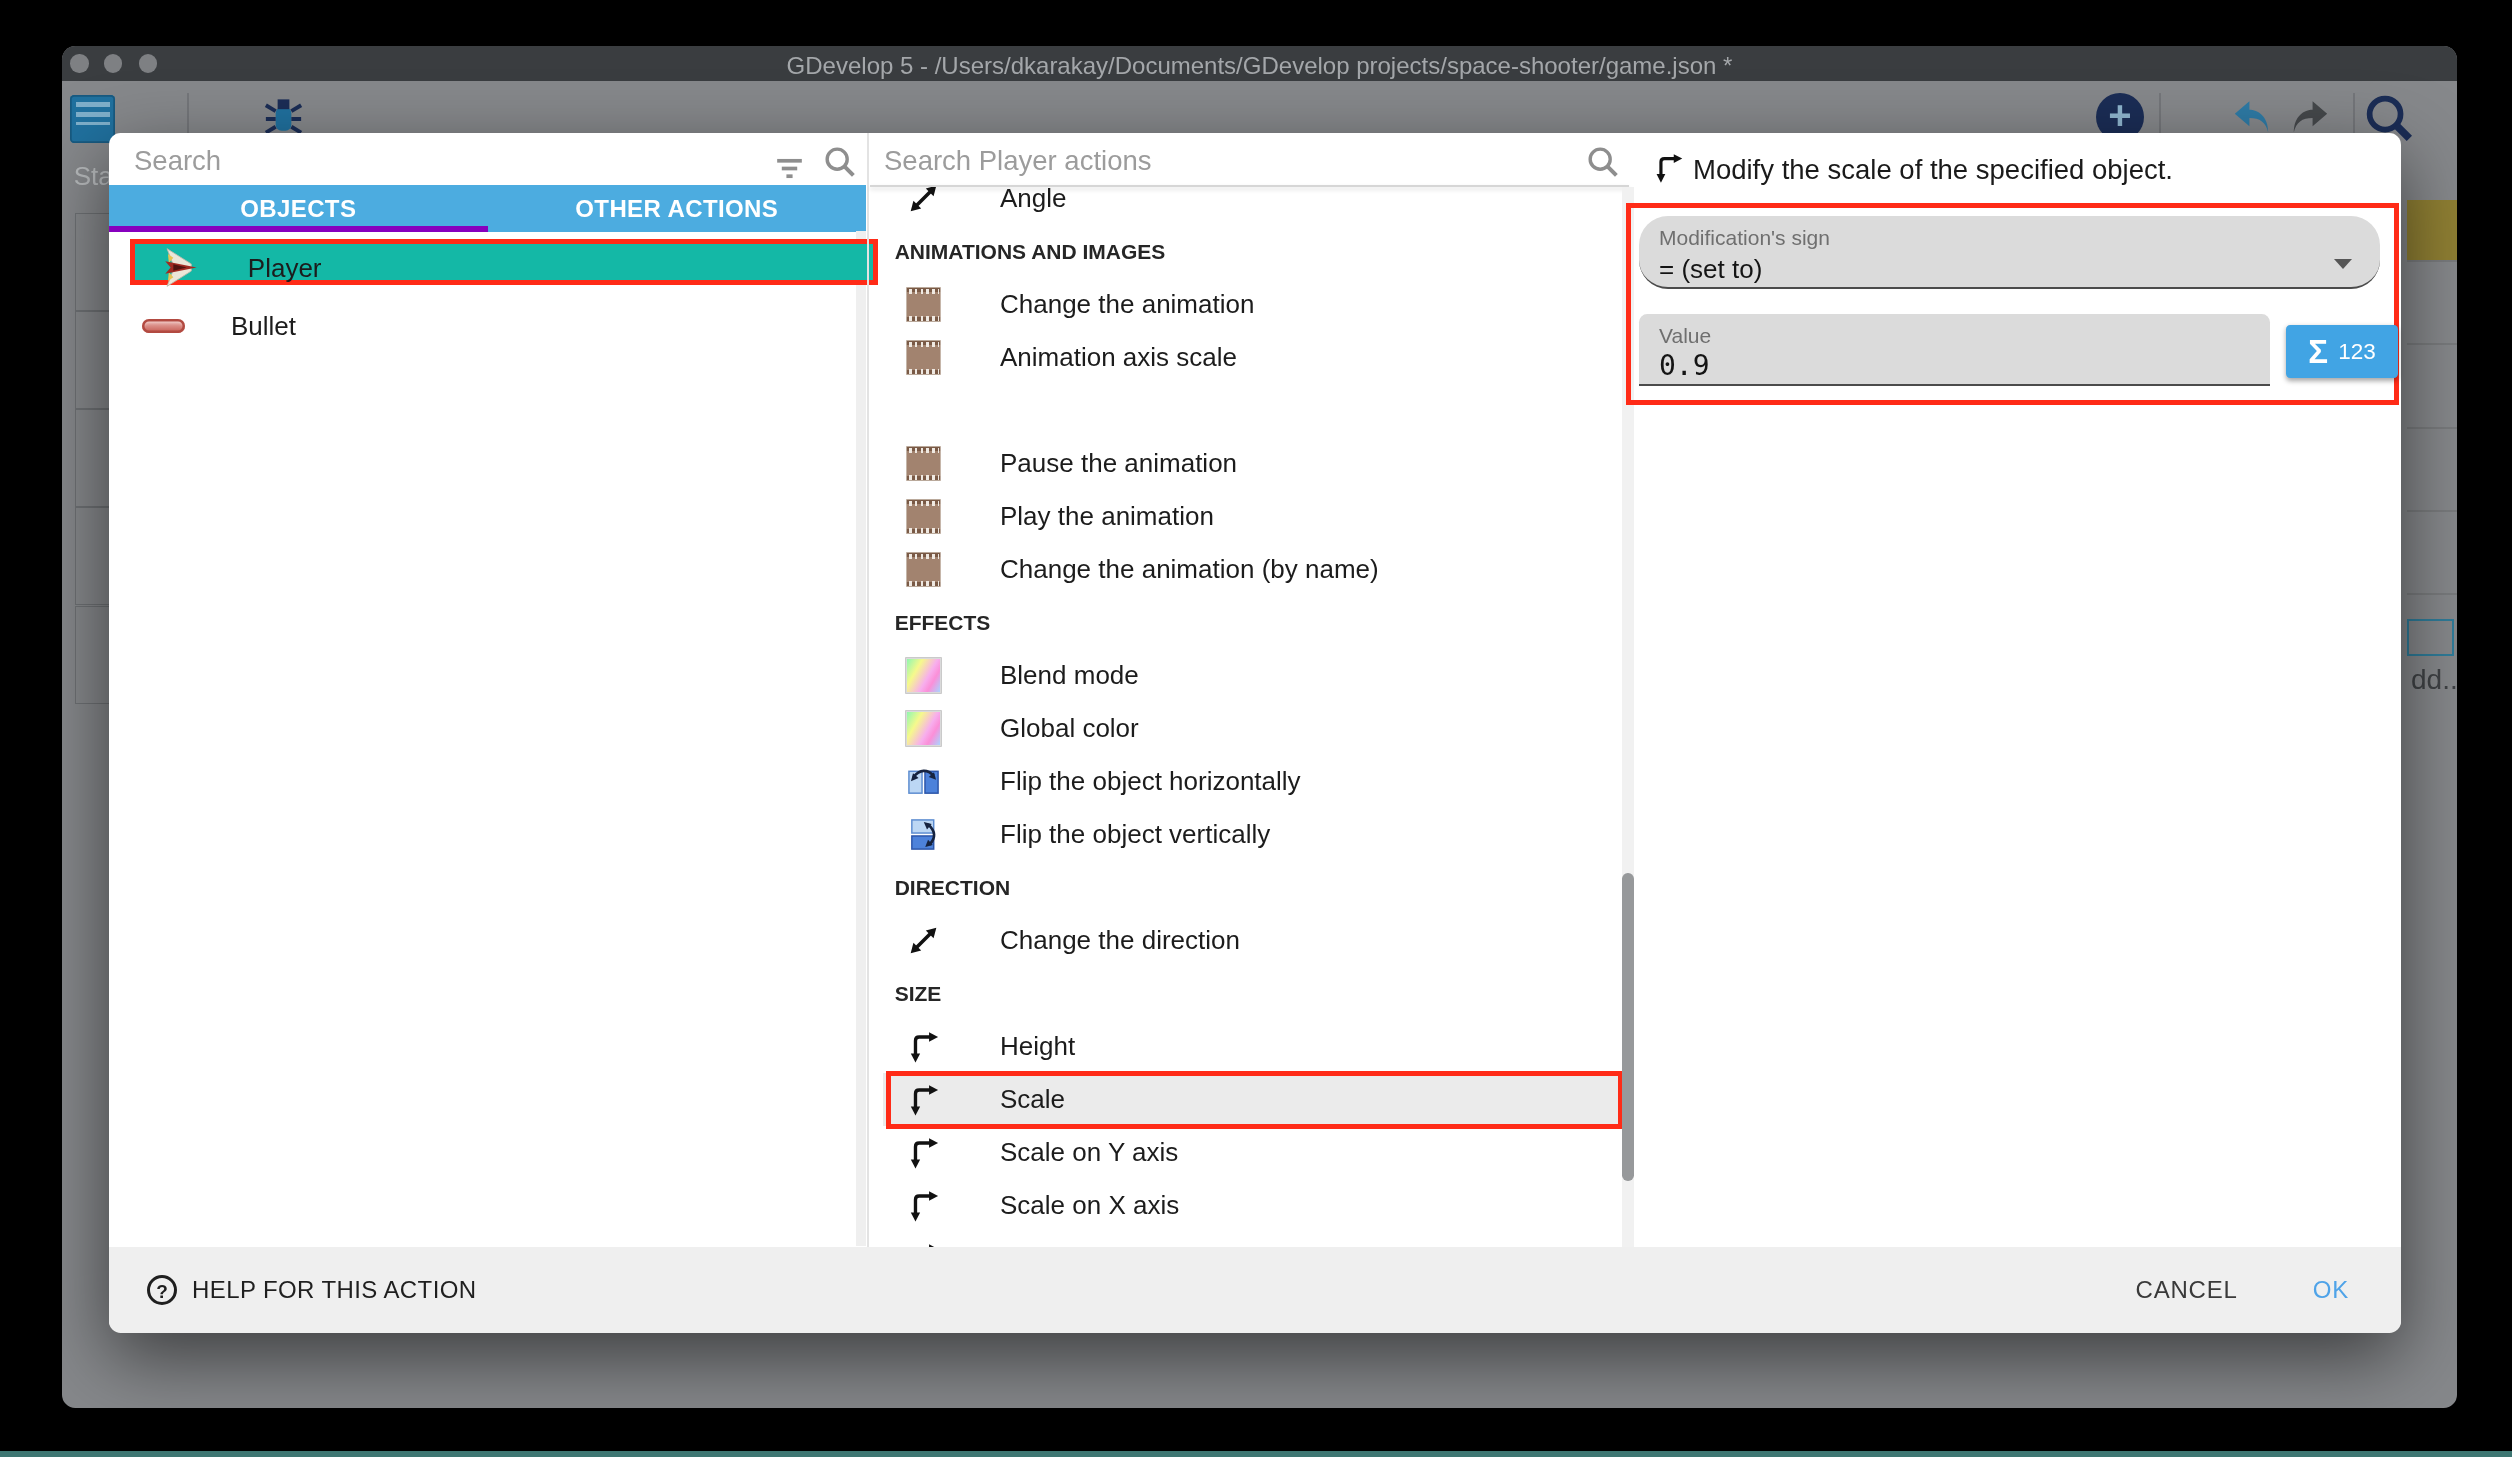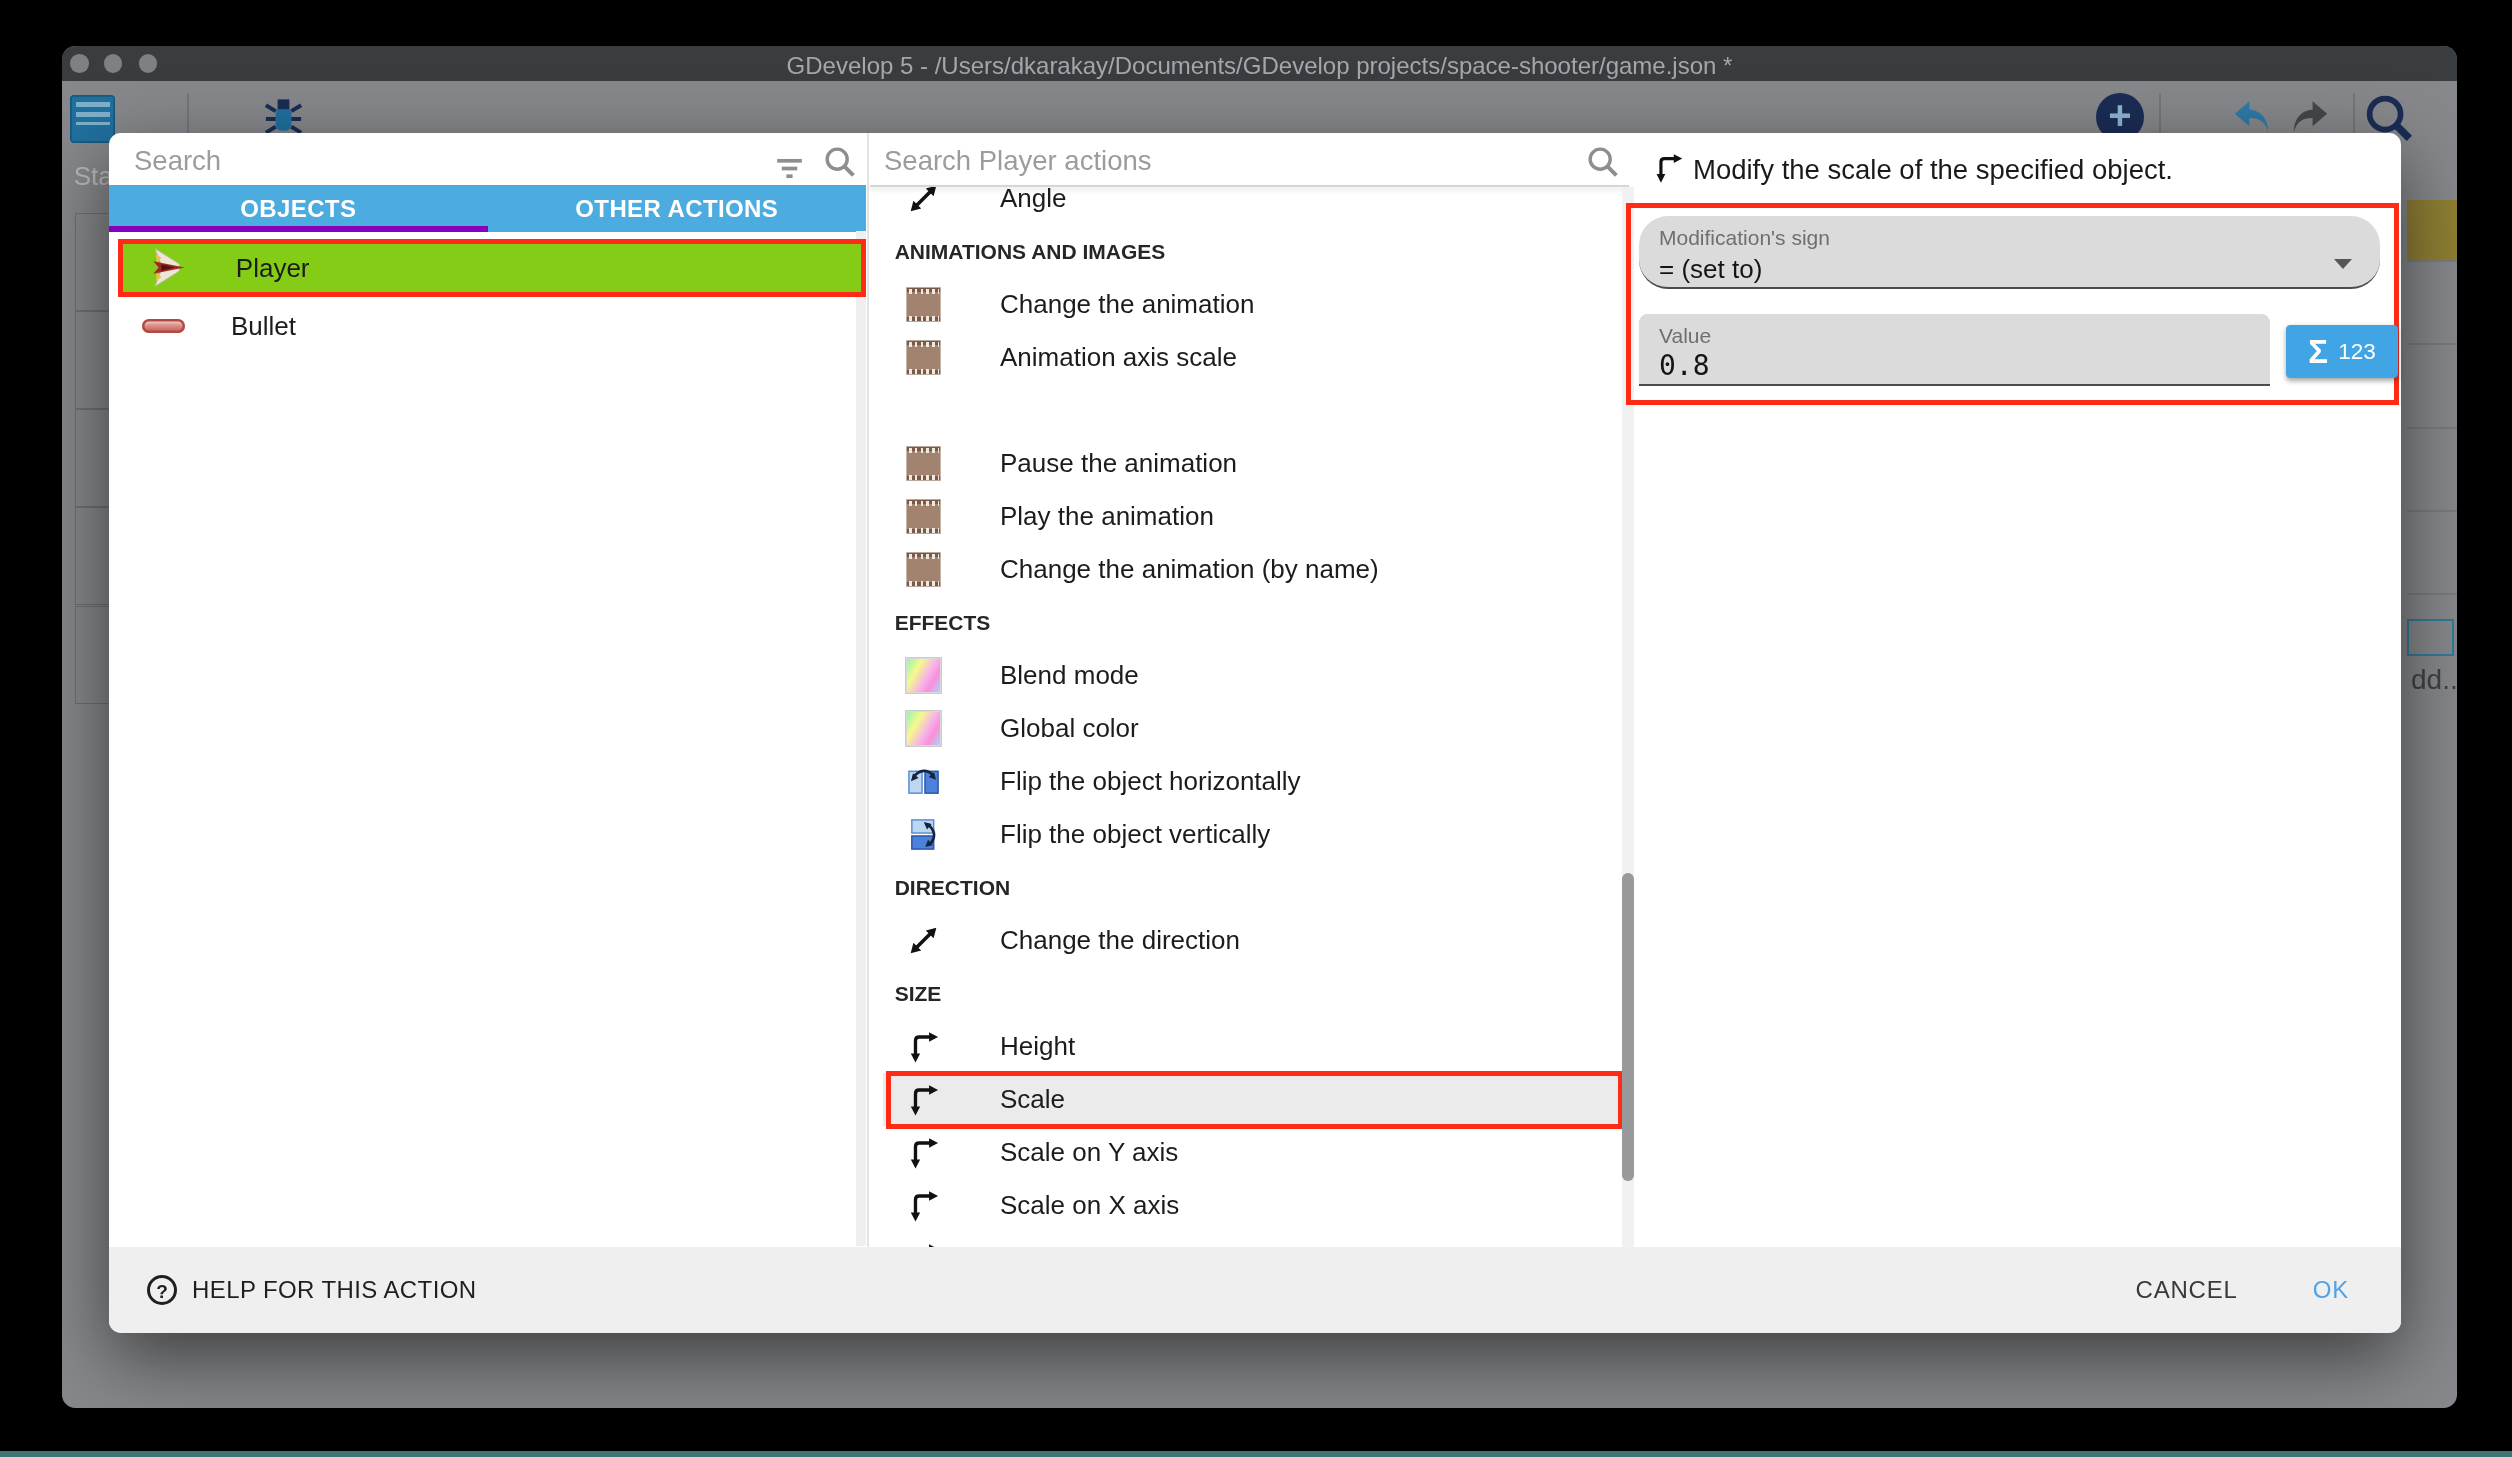--- a/index.html
+++ b/index.html
@@ -56,21 +56,21 @@
             box-shadow:0 25px 75px rgba(0,0,0,.55); }
   .col-divider { left:758px; top:0; width:1.7px; height:1114px; background:#e3e3e3; }
 
   
   #left-search-text { left:25px; top:11.7px; font-size:27.5px; color:#9c9c9c; }
   #tabbar { left:0; top:52px; width:757px; height:47px; background:var(--blue); display:flex; }
   .tab { flex:1; text-align:center; font-weight:bold; font-size:24px; color:#fff; line-height:47px;
          letter-spacing:0.4px; position:relative; }
   .tab.active::after { content:""; position:absolute; left:0; right:0; bottom:0; height:5.8px; background:var(--purple); }
   #left-scroll { left:747px; top:98px; width:10px; height:1015px; background:#efefef; }
-  .obj-outline { left:9px; top:106px; width:748px; height:58px; border:5.8px solid var(--red); background:#84cc16; }
+  .obj-outline { left:21px; top:106px; width:748px; height:46px; border:5.8px solid var(--red); background:#14b8a6; }
   .obj-row { position:absolute; display:flex; align-items:center; }
   .obj-label { font-size:26px; color:#1c1c1c; }
   .ic-bullet { width:43px; height:14px; border-radius:7.5px;
          background:linear-gradient(180deg,#efc0bb,#c4574e);
          box-shadow:inset 0 0 0 2.5px #b24a41, inset 0 3.3px 3.3px rgba(255,255,255,.55); }
 
   
   #mid-search-text { left:775px; top:11.7px; font-size:27.5px; color:#9c9c9c; }
   #mid-search-line { left:761px; top:52px; width:759px; height:1.7px; background:#d6d6d6;
          box-shadow:0 2.5px 4.2px rgba(0,0,0,.15); }
@@ -435,21 +435,21 @@
   <div id="param-outline" class="abs"></div>
 
   <div id="sign-field" class="abs field">
     <span class="field-label">Modification's sign</span>
     <span class="field-value">= (set to)</span>
     <span id="sign-caret"></span>
   </div>
 
   <div id="value-field" class="abs field">
     <span class="field-label">Value</span>
-    <span id="value-text" class="field-value">0.8</span>
+    <span id="value-text" class="field-value">0.9</span>
   </div>
 
   <div id="expr-btn" class="abs">
     <span id="expr-sigma">Σ</span>
     <span id="expr-123">123</span>
   </div>
 
   <div id="dlg-footer" class="abs">
     <div id="help-circle">?</div>
     <span id="help-label">HELP FOR THIS ACTION</span>

